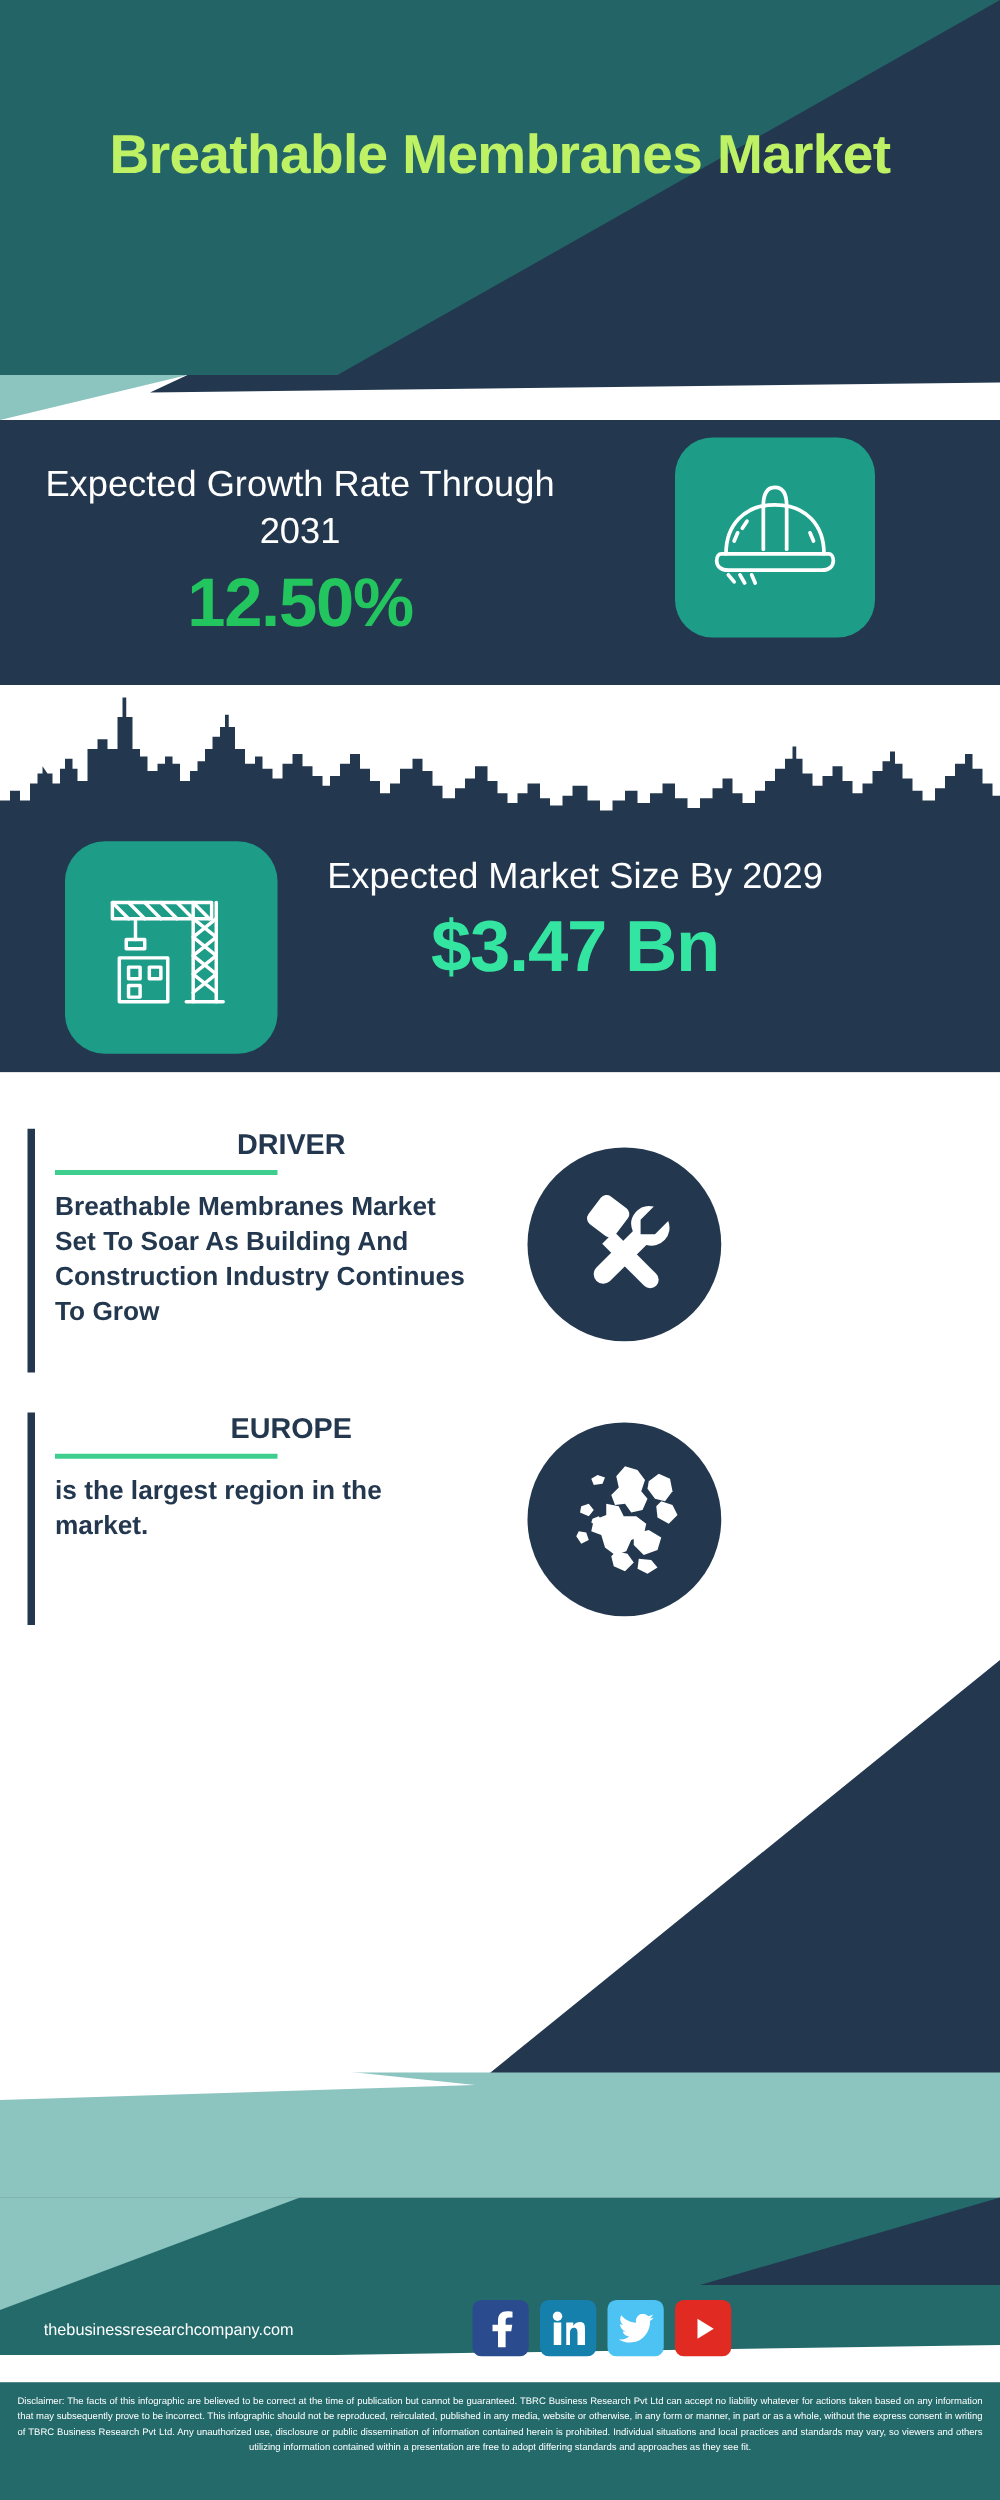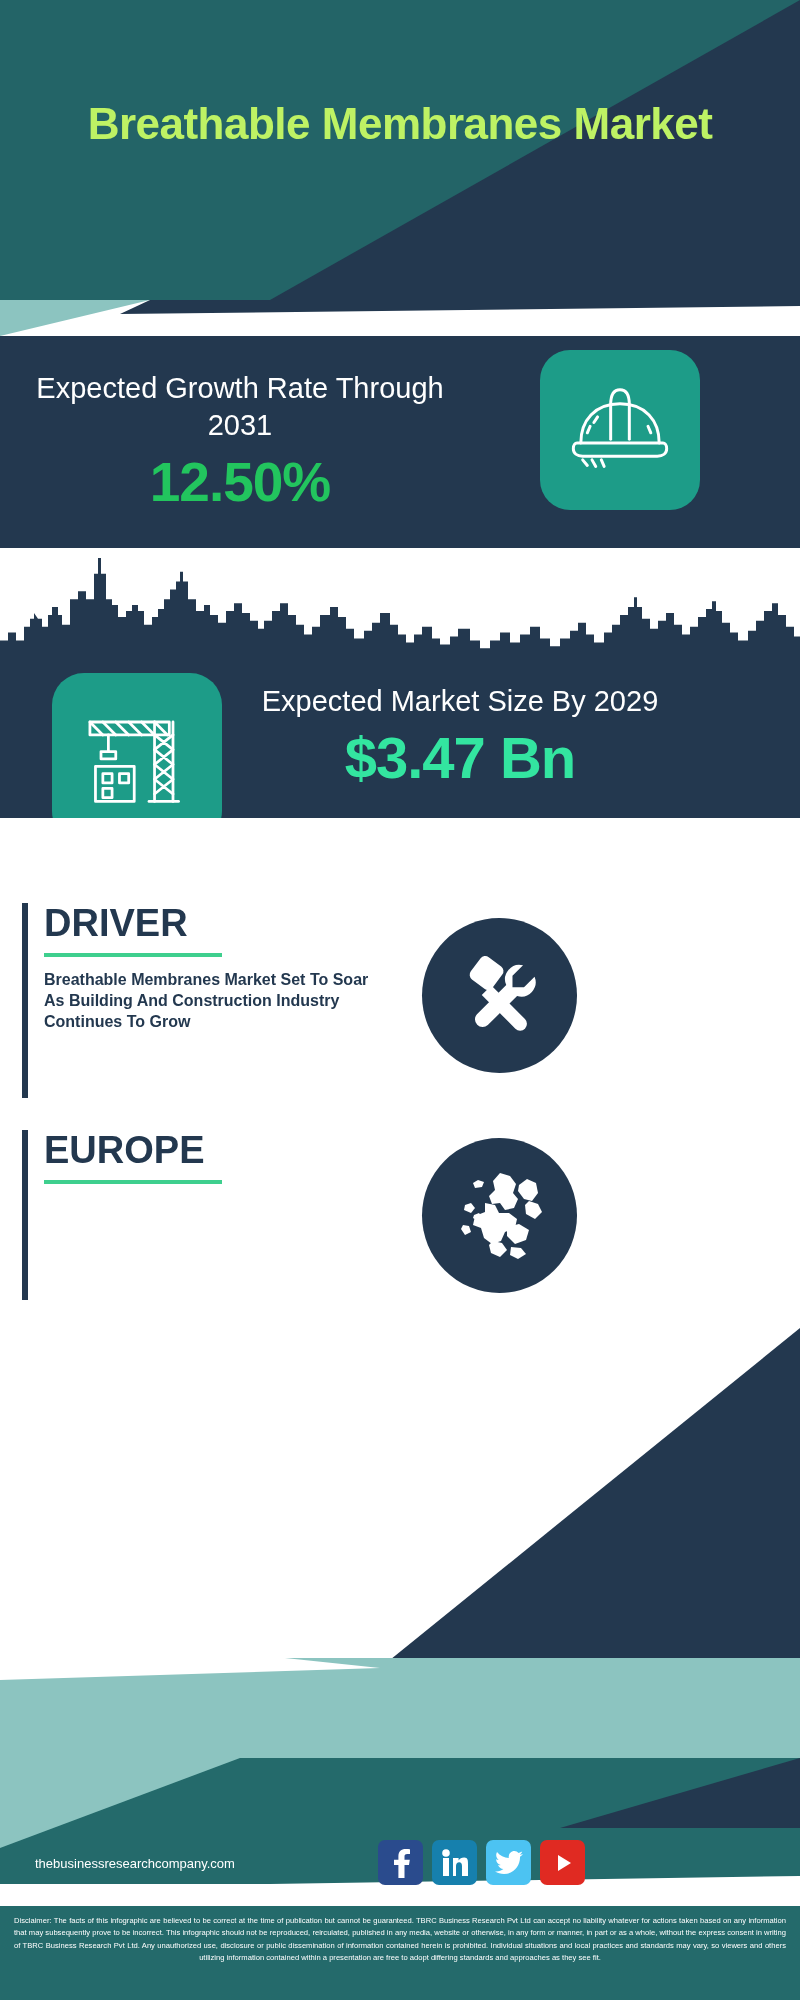--- a/index.html
+++ b/index.html
@@ -49,21 +49,21 @@
     letter-spacing:-1px;
   }
   .icon-card-helmet {
     position:absolute; left:540px; top:14px;
     width:160px; height:160px; border-radius:30px; background:#1d9c88;
     display:flex; align-items:center; justify-content:center;
   }
 
   
   .skyband {
-    position:absolute; left:0; top:548px; width:800px; height:270px;
+    position:absolute; left:0; top:548px; width:800px; height:310px;
     background:#ffffff; overflow:hidden;
   }
   .skyline-svg { position:absolute; left:0; top:8px; width:800px; height:110px; display:block; }
   .sky-fill {
     position:absolute; left:0; top:112px; width:800px; height:198px;
     background:#23384f;
   }
   .icon-card-crane {
     position:absolute; left:52px; top:125px;
     width:170px; height:170px; border-radius:32px; background:#1d9c88;
@@ -84,26 +84,27 @@
     position:absolute; left:0; top:858px; width:800px; height:470px;
     background:#ffffff;
   }
   .block { position:absolute; }
   .block-bar {
     position:absolute; left:0; top:0; width:6px; height:100%;
     background:#23384f;
   }
   .block-inner { padding-left:22px; }
   .block-heading {
-    font-size:38px; font-weight:bold; color:#23384f; letter-spacing:0px;
+    font-size:23px; font-weight:bold; color:#23384f; letter-spacing:0px;
     line-height:1.1;
+    text-align:center;
   }
   .block-rule { width:178px; height:4px; background:#3ecf8e; margin:8px 0 12px 0; }
   .block-body {
-    font-size:16px; font-weight:bold; color:#23384f; line-height:1.33;
+    font-size:21px; font-weight:bold; color:#23384f; line-height:1.33;
     max-width:330px;
   }
   .block-body.light { font-weight:bold; }
 
   .circle-icon {
     position:absolute; width:155px; height:155px; border-radius:50%;
     background:#23384f; display:flex; align-items:center; justify-content:center;
   }
 
   
@@ -255,20 +256,21 @@
         <path d="M41 39 L76 74 a7 7 0 0 1 -10 10 L31 49 Z"></path>
       </g>
     </svg>
   </div>
 
   <div class="block" style="left:22px; top:272px; width:400px; height:170px;">
     <div class="block-bar"></div>
     <div class="block-inner">
       <div class="block-heading">EUROPE</div>
       <div class="block-rule"></div>
+      <div class="block-body light">is the largest region in the market.</div>
     </div>
   </div>
 
   <div class="circle-icon" style="left:422px; top:280px;">
     <svg width="110" height="110" viewBox="0 0 110 110">
       <g fill="#ffffff">
         <path d="M28 22 l5 -3 l6 2 l-2 5 l-7 1 z"></path>
         <path d="M55 12 l10 3 l6 8 l-3 9 l5 6 l-4 9 l-9 2 l-5 -7 l-8 1 l-3 -8 l6 -6 l-2 -9 l7 -8 z"></path>
         <path d="M74 24 l8 -6 l9 4 l2 10 l-6 8 l-8 -2 l-6 -8 z"></path>
         <path d="M20 44 l6 -2 l4 5 l-4 5 l-7 -3 z"></path>

